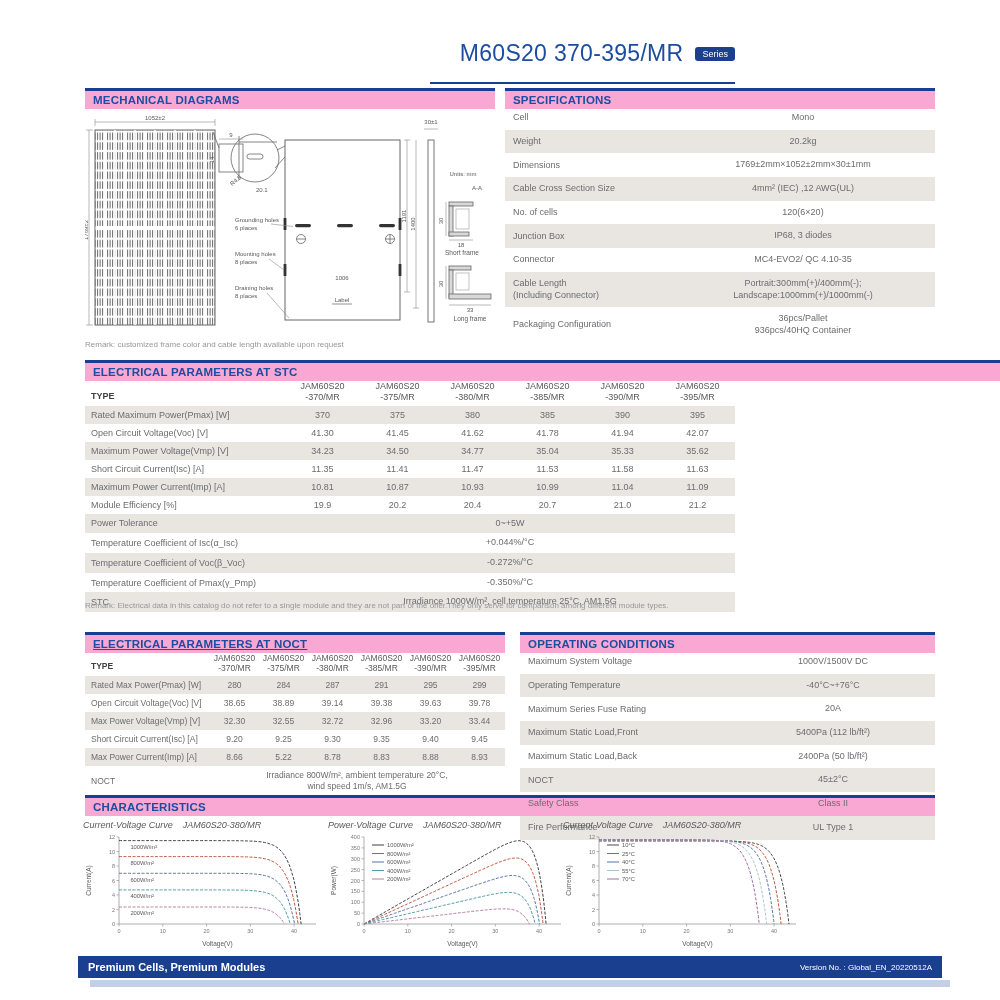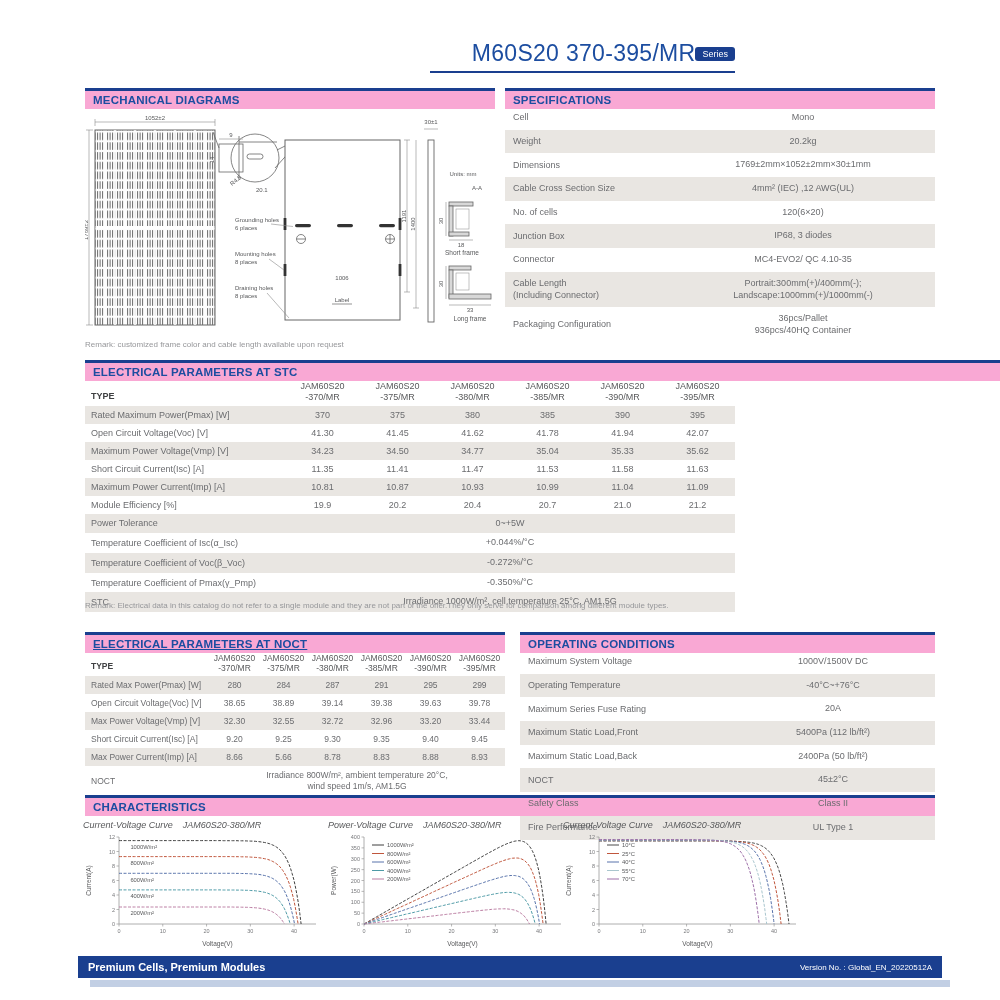--- a/index.html
+++ b/index.html
@@ -1,20 +1,20 @@
 <!DOCTYPE html>
 <html><head>
 <meta charset="utf-8">
 <style>
   html,body{margin:0;padding:0;background:#fff;}
   .page{position:relative;width:1000px;height:1000px;background:#fff;overflow:hidden;
         font-family:"Liberation Sans",sans-serif;color:#6b6c6f;}
   
   .hdr{position:absolute;left:430px;top:40px;width:305px;border-bottom:2px solid #1a3f8f;
-       padding-bottom:4px;display:flex;justify-content:flex-end;align-items:center;gap:0;text-align:center;}
+       padding-bottom:15px;display:flex;justify-content:flex-end;align-items:center;gap:12px;text-align:center;}
   .title{color:#1c4da0;font-size:23px;letter-spacing:0.3px;white-space:nowrap;}
   .badge{background:#1a3f8f;color:#fff;font-size:9px;padding:2px 7px;border-radius:3px;}
   
   .sec{position:absolute;box-sizing:border-box;border-top:3px solid #1a3f8f;background:#f9a8d4;
        color:#1c4da0;font-weight:bold;font-size:11.5px;padding:3px 8px 3px;letter-spacing:0.2px;}
   
   .kv{position:absolute;font-size:9px;color:#6b6c6f;}
   .kv-row{display:flex;align-items:center;}
   .kv-row.shaded{background:#e9e6e2;}
   .kv-label{padding:6px 8px;white-space:pre-line;line-height:1.25;}
@@ -416,21 +416,21 @@
         <div class="mt-cell">9.20</div>
         <div class="mt-cell">9.25</div>
         <div class="mt-cell">9.30</div>
         <div class="mt-cell">9.35</div>
         <div class="mt-cell">9.40</div>
         <div class="mt-cell">9.45</div>
       </div>
       <div class="mt-row shaded">
         <div class="mt-label">Max Power Current(Imp) [A]</div>
         <div class="mt-cell">8.66</div>
-        <div class="mt-cell">5.66</div>
+        <div class="mt-cell">5.22</div>
         <div class="mt-cell">8.78</div>
         <div class="mt-cell">8.83</div>
         <div class="mt-cell">8.88</div>
         <div class="mt-cell">8.93</div>
       </div>
       <div class="mt-row">
         <div class="mt-label">NOCT</div>
         <div class="mt-cell mt-span">Irradiance 800W/m², ambient temperature 20°C,
 wind speed 1m/s, AM1.5G</div>
       </div>

